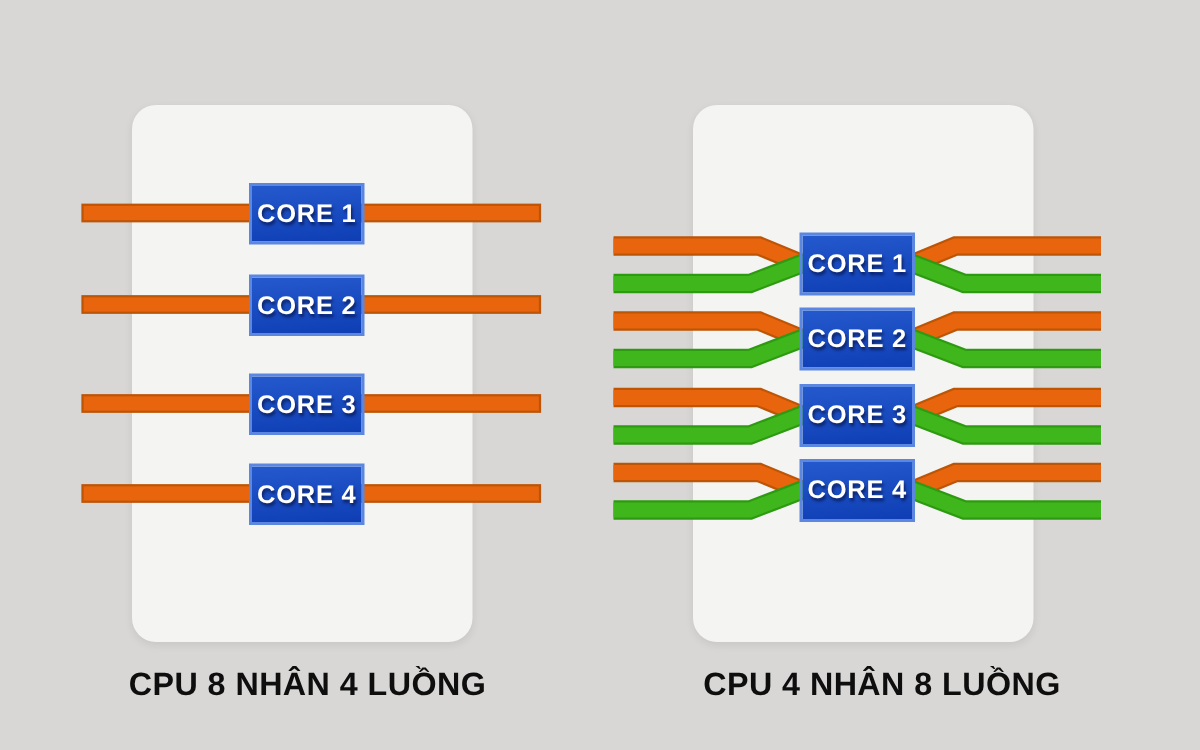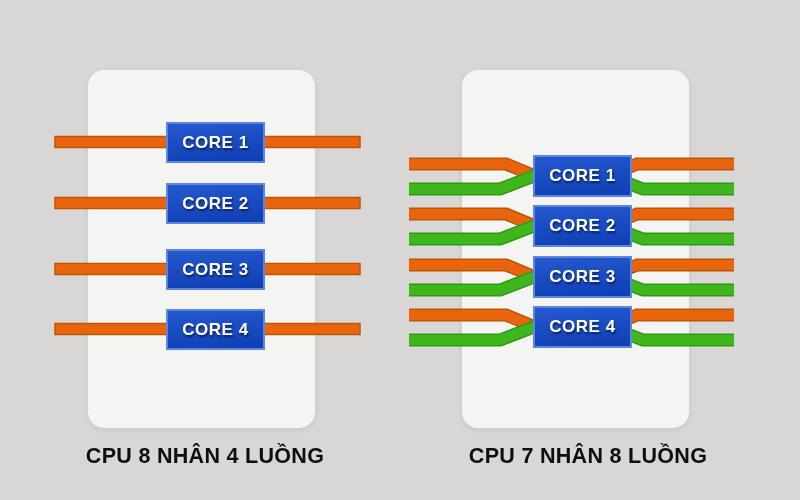--- a/index.html
+++ b/index.html
@@ -36,21 +36,21 @@
   }
   .card-left{left:88px;}
   .card-right{left:462px;}
   .lines{
     position:absolute;left:0;top:0;
     width:800px;height:500px;
     z-index:2;
   }
   .core{
     position:absolute;
-    width:99px;
+    width:77px;
     z-index:3;
     display:flex;align-items:center;justify-content:center;
     background:linear-gradient(175deg, var(--core-blue-light), var(--core-blue-dark));
     border:2px solid var(--core-border);
     color:#ffffff;
     font-weight:bold;
     font-size:17px;
     letter-spacing:.5px;
     text-shadow:1px 2px 2px rgba(0,0,30,.55);
     white-space:nowrap;
@@ -125,15 +125,15 @@
   <div class="core core-left cl2">CORE 2</div>
   <div class="core core-left cl3">CORE 3</div>
   <div class="core core-left cl4">CORE 4</div>
 
   <div class="core core-right cr1">CORE 1</div>
   <div class="core core-right cr2">CORE 2</div>
   <div class="core core-right cr3">CORE 3</div>
   <div class="core core-right cr4">CORE 4</div>
 
   <div class="caption caption-left">CPU 8 NHÂN 4 LUỒNG</div>
-  <div class="caption caption-right">CPU 7 NHÂN 8 LUỒNG</div>
+  <div class="caption caption-right">CPU 4 NHÂN 8 LUỒNG</div>
 
 </div>
 
 </body></html>

